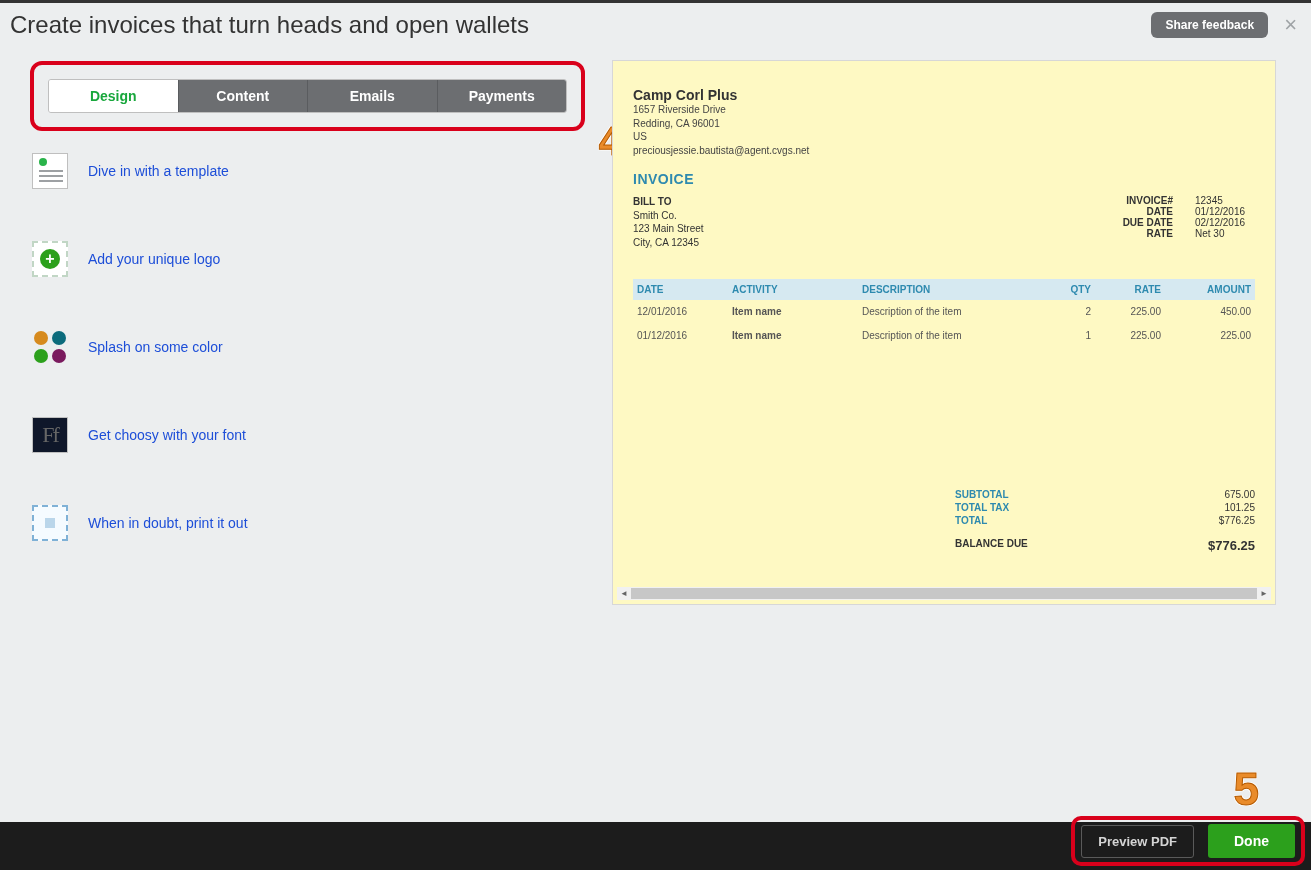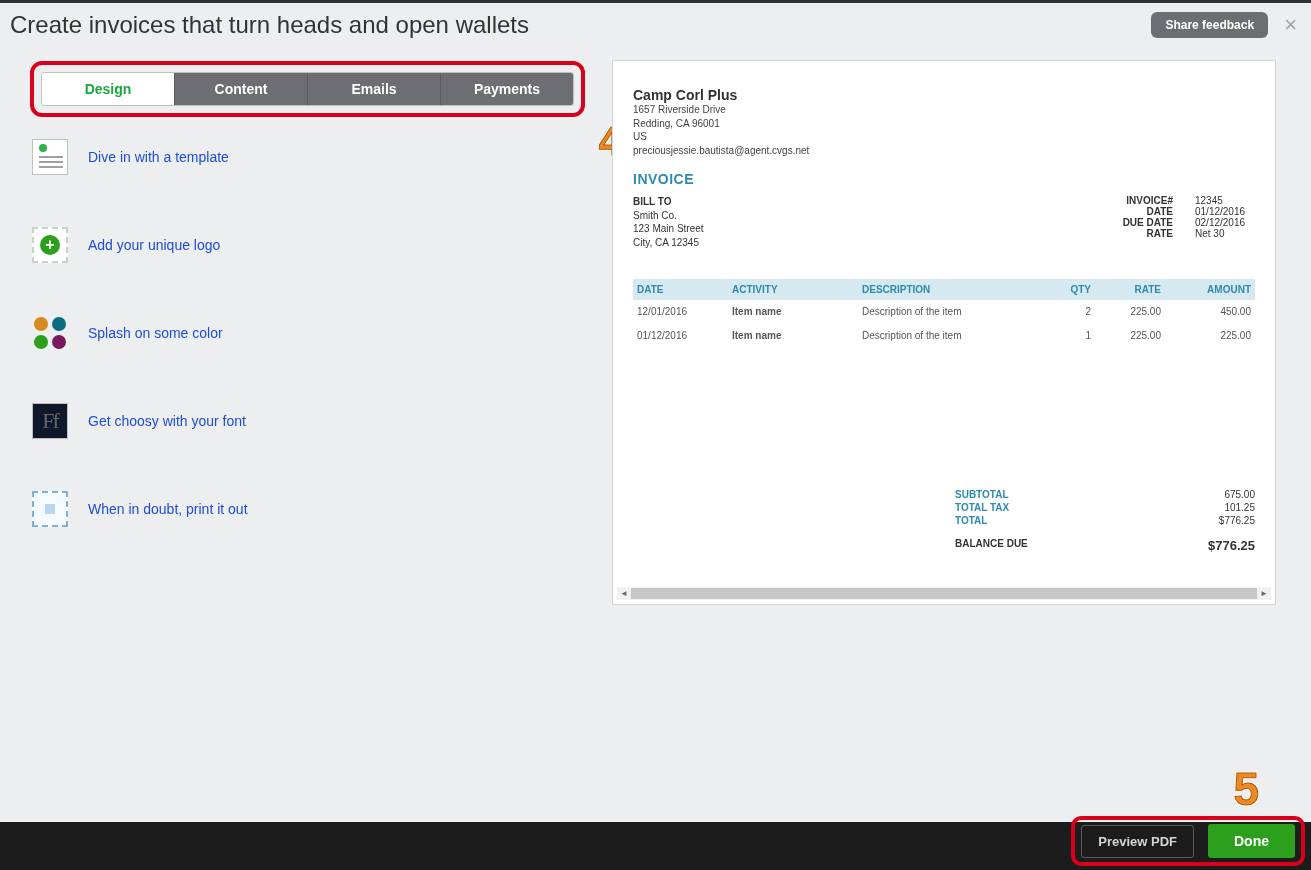--- a/index.html
+++ b/index.html
@@ -44,21 +44,21 @@
 .content-row {
   display: flex;
   padding: 18px 30px 0 30px;
   gap: 28px;
 }
 .left-col { width: 555px; position: relative; }
 .tab-wrap {
   position: relative;
   border: 4px solid #d9001b;
   border-radius: 12px;
-  padding: 7px;
+  padding: 14px;
   margin-bottom: 20px;
 }
 .tabs {
   display: flex;
   width: 100%;
   border: 1px solid #bfbfbf;
   border-radius: 3px;
   overflow: hidden;
 }
 .tab {
@@ -140,21 +140,21 @@
 
 .ic-font { width:36px; height:36px; border:1px solid #bfbfbf; background:#0f172a; display:flex; align-items:center; justify-content:center; font-family:Georgia, serif; font-size:22px; color:#666; letter-spacing:-2px; }
 
 
 .ic-print { width:36px; height:36px; position:relative; border:2px dashed #7fb1d6; background:#f5fbff; }
 .ic-print::after { content:''; position:absolute; top:35%; bottom:35%; left:35%; right:35%; background:#7fb1d6; opacity:0.5; }
 
 
 .preview-col { flex:1; }
 .preview-card {
-  background:#ffffff; width: 662px; height: 543px; position: relative;
+  background:#fef9c3; width: 662px; height: 543px; position: relative;
   box-shadow: 0 0 0 1px #d7d7d7;
   padding: 26px 20px 0 20px;
   font-size: 11px;
   color:#333;
 }
 .company-name { font-weight:700; font-size:14px; color:#333; }
 .company-addr { font-size:10px; line-height:1.35; color:#444; }
 .inv-title { color:#2e8aaf; font-weight:700; font-size:14px; margin-top:14px; margin-bottom:8px; letter-spacing:0.5px; }
 .bill-row { display:flex; justify-content:space-between; }
 .bill-to-block { font-size:10px; line-height:1.35; }

